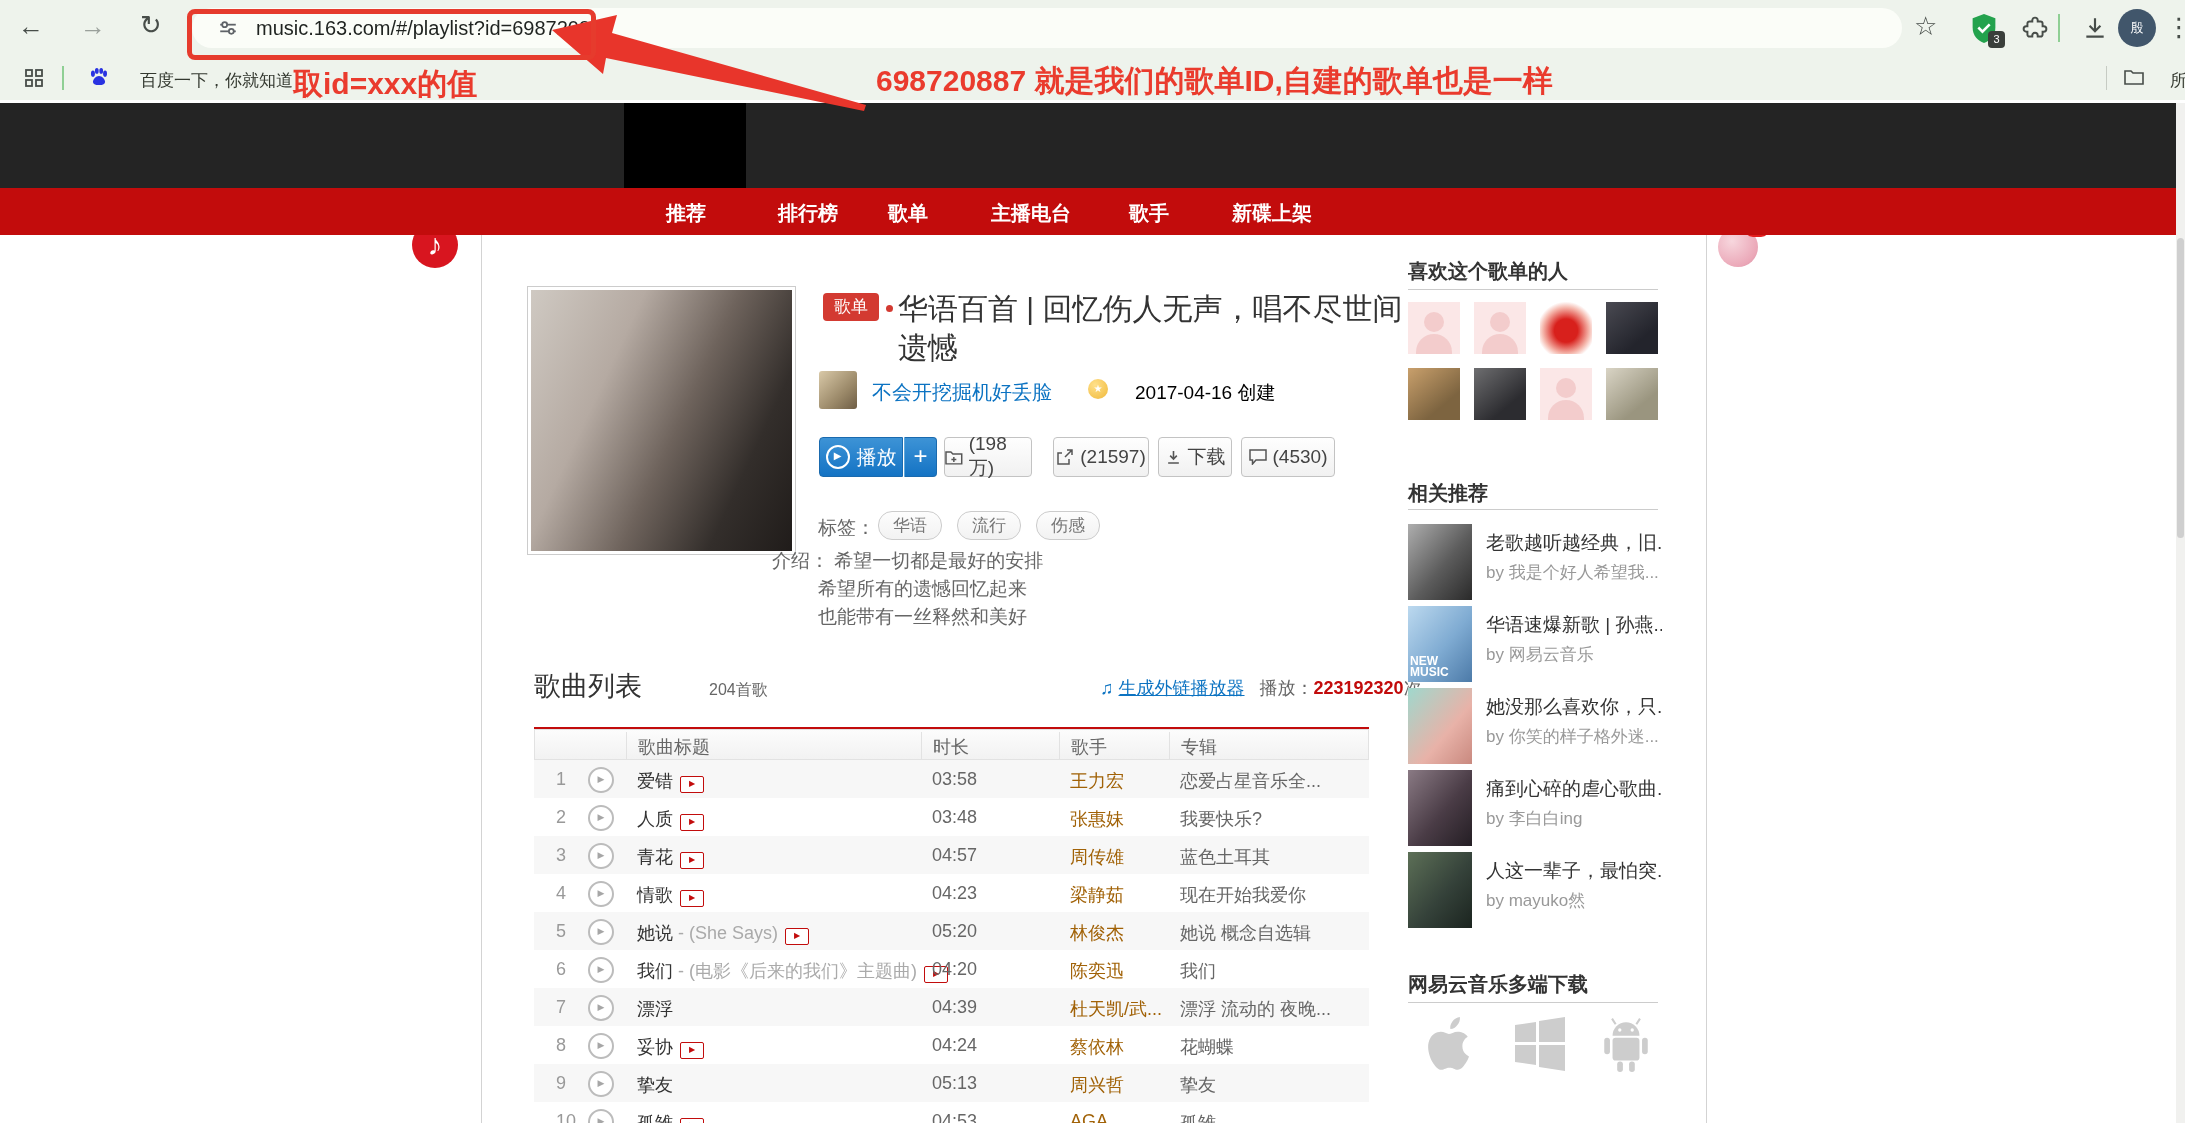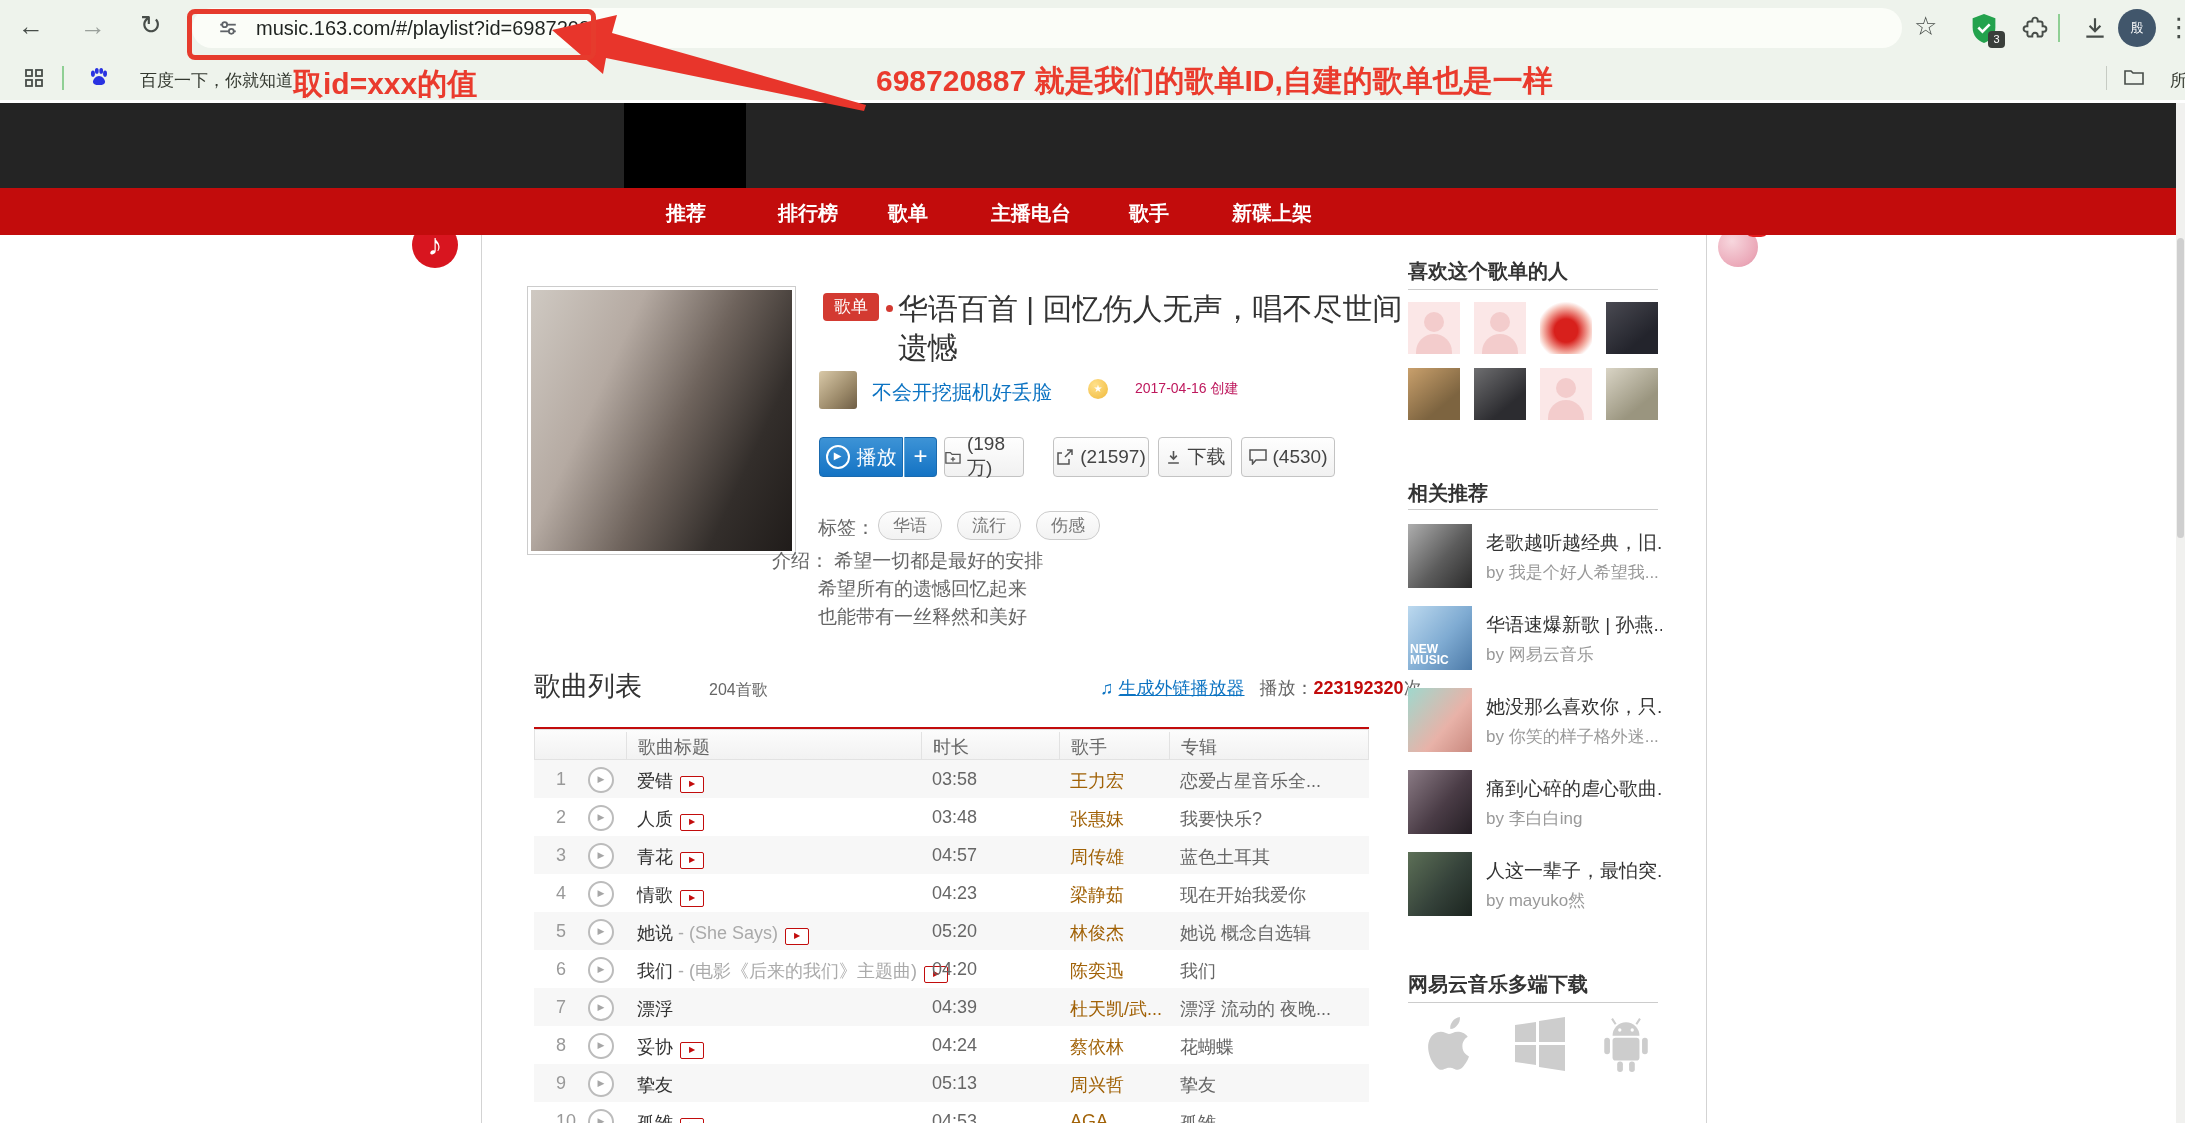--- a/index.html
+++ b/index.html
@@ -53,21 +53,21 @@
   .pl-badge{left:823px;top:293px;width:56px;height:28px;background:#d33a31;border-radius:4px;color:#fff;
             font-size:17px;text-align:center;line-height:28px;}
   .pl-badge-dot{left:886px;top:305px;width:7px;height:7px;border-radius:50%;background:#d33a31;}
   .pl-title{position:absolute;left:898px;font-size:30px;color:#333;white-space:nowrap;}
   .cr-avatar{left:819px;top:371px;width:38px;height:38px;border-radius:3px;
              background:linear-gradient(135deg,#d9c9a8,#9c8a6a 60%,#6e5d44);}
   .cr-link{left:872px;top:379px;font-size:20px;color:#0c73c2;cursor:pointer;}
   .cr-badge{left:1088px;top:379px;width:20px;height:20px;border-radius:50%;
             background:radial-gradient(circle at 35% 30%,#ffe08a,#f0b93b);color:#fff;font-size:10px;
             text-align:center;line-height:20px;}
-  .cr-date{left:1135px;top:380px;font-size:14px;color:#be185d;}
+  .cr-date{left:1135px;top:380px;font-size:19px;color:#000000;}
   
   .btn-play{left:819px;top:437px;width:84px;height:40px;border-radius:4px 0 0 4px;
             background:linear-gradient(#3d93d6,#1473c4);border:1px solid #1a6aae;box-sizing:border-box;
             color:#fff;font-size:20px;display:flex;align-items:center;justify-content:center;gap:7px;cursor:pointer;}
   .btn-plus{left:904px;top:437px;width:33px;height:40px;border-radius:0 4px 4px 0;box-sizing:border-box;
             background:linear-gradient(#3d93d6,#1473c4);border:1px solid #1a6aae;border-left:1px solid #5fa9dd;
             color:#fff;font-size:24px;text-align:center;line-height:36px;cursor:pointer;}
   .wbtn{position:absolute;top:437px;height:40px;box-sizing:border-box;border:1px solid #c3c3c3;border-radius:4px;
         background:linear-gradient(#fefefe,#f1f1f1);color:#444;font-size:19px;display:flex;align-items:center;
         justify-content:center;gap:6px;cursor:pointer;}
@@ -101,21 +101,21 @@
   .srow-dur{position:absolute;left:398px;top:9px;font-size:18px;color:#666;}
   .srow-artist{position:absolute;left:536px;top:9px;font-size:18px;color:#a16207;white-space:nowrap;}
   .srow-album{position:absolute;left:646px;top:9px;font-size:18px;color:#666;white-space:nowrap;}
   
   .sb-title{position:absolute;left:1408px;font-size:20px;font-weight:bold;color:#333;}
   .sb-div{position:absolute;left:1408px;width:250px;height:1px;background:#ccc;}
   .liker{position:absolute;width:52px;height:52px;cursor:pointer;}
   .liker.ph{background:#fbe7e7;}
   .liker.ph:before{content:"";position:absolute;left:16px;top:10px;width:20px;height:20px;border-radius:50%;background:#f3cccc;}
   .liker.ph:after{content:"";position:absolute;left:8px;top:32px;width:36px;height:20px;border-radius:18px 18px 0 0;background:#f3cccc;}
-  .rec-cover{position:absolute;left:1408px;width:64px;height:64px;cursor:pointer;}
+  .rec-cover{position:absolute;left:1408px;width:64px;height:76px;cursor:pointer;}
   .rec-title{position:absolute;left:1486px;width:176px;font-size:19px;color:#333;white-space:nowrap;overflow:hidden;cursor:pointer;}
   .rec-by{position:absolute;left:1486px;width:176px;font-size:17px;color:#999;white-space:nowrap;overflow:hidden;}
   .newmusic{position:absolute;left:2px;bottom:4px;color:#fff;font-weight:bold;font-size:12px;line-height:11px;}
   .plat{position:absolute;top:1016px;}
   .scroll-track{left:2176px;top:103px;width:9px;height:1020px;background:#f1f1ef;}
   .scroll-thumb{left:2177px;top:238px;width:7px;height:300px;border-radius:4px;background:#cfcfcf;}
 </style>
 </head>
 <body>
 
@@ -242,21 +242,21 @@
 <div class="abs cr-avatar"></div>
 <span class="abs cr-link">不会开挖掘机好丢脸</span>
 <span class="abs cr-badge">★</span>
 <span class="abs cr-date">2017-04-16 创建</span>
 
 <div class="abs btn-play">
   <span class="play-circ">▶</span>
   <span>播放</span>
 </div>
 <div class="abs btn-plus">+</div>
-<div class="wbtn" style="left:944px;width:80px;">
+<div class="wbtn" style="left:944px;width:88px;">
   <svg width="18" height="16" viewBox="0 0 18 16" fill="none" stroke="#555" stroke-width="1.5">
     <path d="M1 3h5l2 2h9v10H1z"></path>
       <path d="M9 8v5M6.5 10.5h5"></path>
     </svg>
   <span>(198万)</span>
 </div>
 <div class="wbtn" style="left:1053px;width:96px;">
   <svg width="18" height="16" viewBox="0 0 18 16" fill="none" stroke="#555" stroke-width="1.5">
     <path d="M6 4H2v11h11v-5"></path>
       <path d="M9 8l7-7M11 1h5v5"></path>

